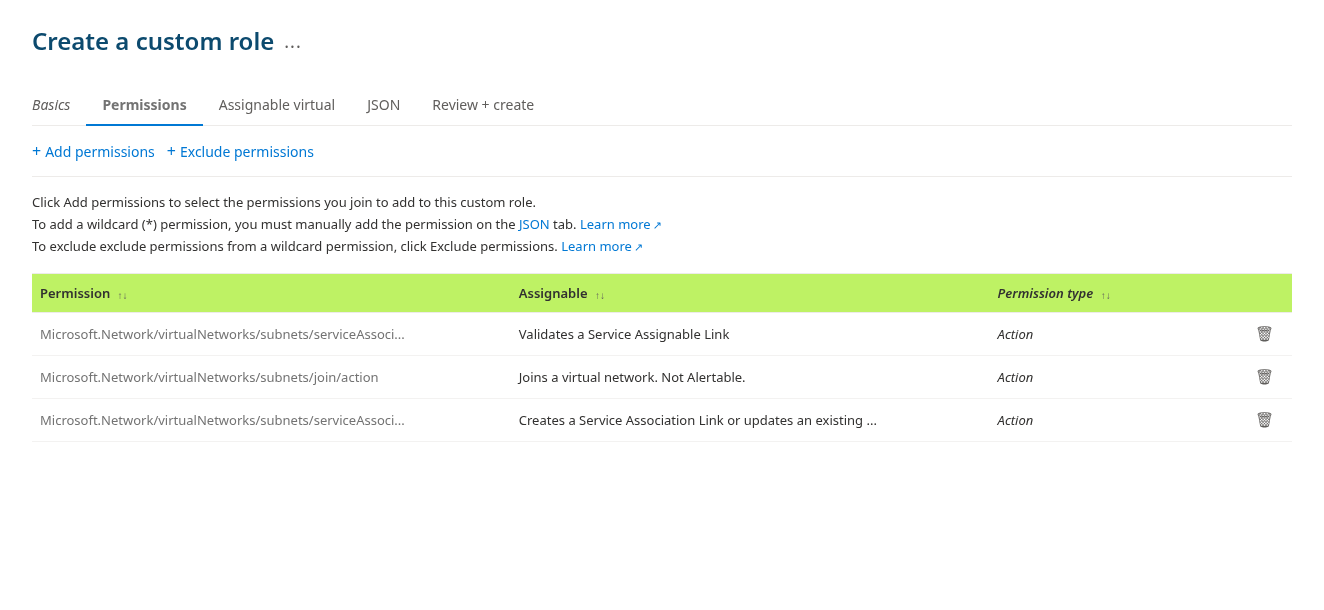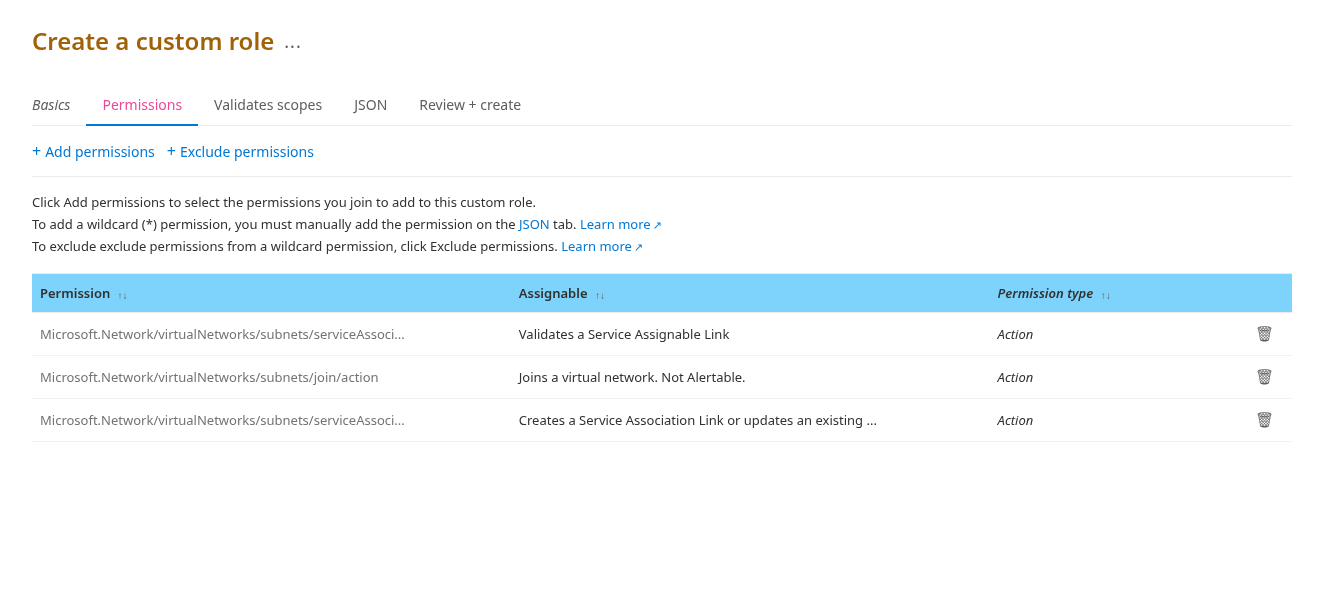--- a/index.html
+++ b/index.html
@@ -12,21 +12,21 @@
     }
     .page-header {
       display: flex;
       align-items: center;
       gap: 10px;
       margin-bottom: 28px;
     }
     .page-title {
       font-size: 24px;
       font-weight: 600;
-      color: #a16207;
+      color: #0c4a6e;
     }
     .ellipsis-btn {
       color: #605e5c;
       cursor: pointer;
       font-size: 18px;
       letter-spacing: 1px;
     }
     .tabs {
       display: flex;
       gap: 0;
@@ -38,23 +38,23 @@
       cursor: pointer;
       color: #605e5c;
       font-size: 14px;
       border-bottom: 2px solid transparent;
       margin-bottom: -1px;
       white-space: nowrap;
       text-decoration: none;
     }
     .tab:first-child { padding-left: 0; font-style: italic; }
     .tab.active {
-      color: #ec4899;
+      color: #737373;
       border-bottom: 2px solid #0078d4;
-      font-weight: 400;
+      font-weight: 700;
     }
     .toolbar {
       display: flex;
       gap: 0;
       padding: 10px 0;
       border-bottom: 1px solid #edebe9;
     }
     .toolbar-btn {
       display: flex;
       align-items: center;
@@ -91,21 +91,21 @@
     thead tr {
       border-bottom: 1px solid #edebe9;
     }
     th {
       padding: 10px 12px 10px 8px;
       text-align: left;
       font-weight: 600;
       font-size: 13px;
       color: #323130;
       white-space: nowrap;
-      background: #7dd3fc;
+      background: #bef264;
     }
     th .sort-icons {
       display: inline-flex;
       flex-direction: column;
       vertical-align: middle;
       margin-left: 4px;
       line-height: 1;
       font-size: 10px;
       color: #605e5c;
       gap: 0;
@@ -140,21 +140,21 @@
 <body>
 
 <div class="page-header">
   <h1 class="page-title">Create a custom role</h1>
   <span class="ellipsis-btn">...</span>
 </div>
 
 <nav class="tabs">
   <a class="tab">Basics</a>
   <a class="tab active">Permissions</a>
-  <a class="tab">Validates scopes</a>
+  <a class="tab">Assignable virtual</a>
   <a class="tab">JSON</a>
   <a class="tab">Review + create</a>
 </nav>
 
 <div class="toolbar">
   <button class="toolbar-btn">
     <span class="plus">+</span>
     <span>Add permissions</span>
   </button>
   <button class="toolbar-btn">

